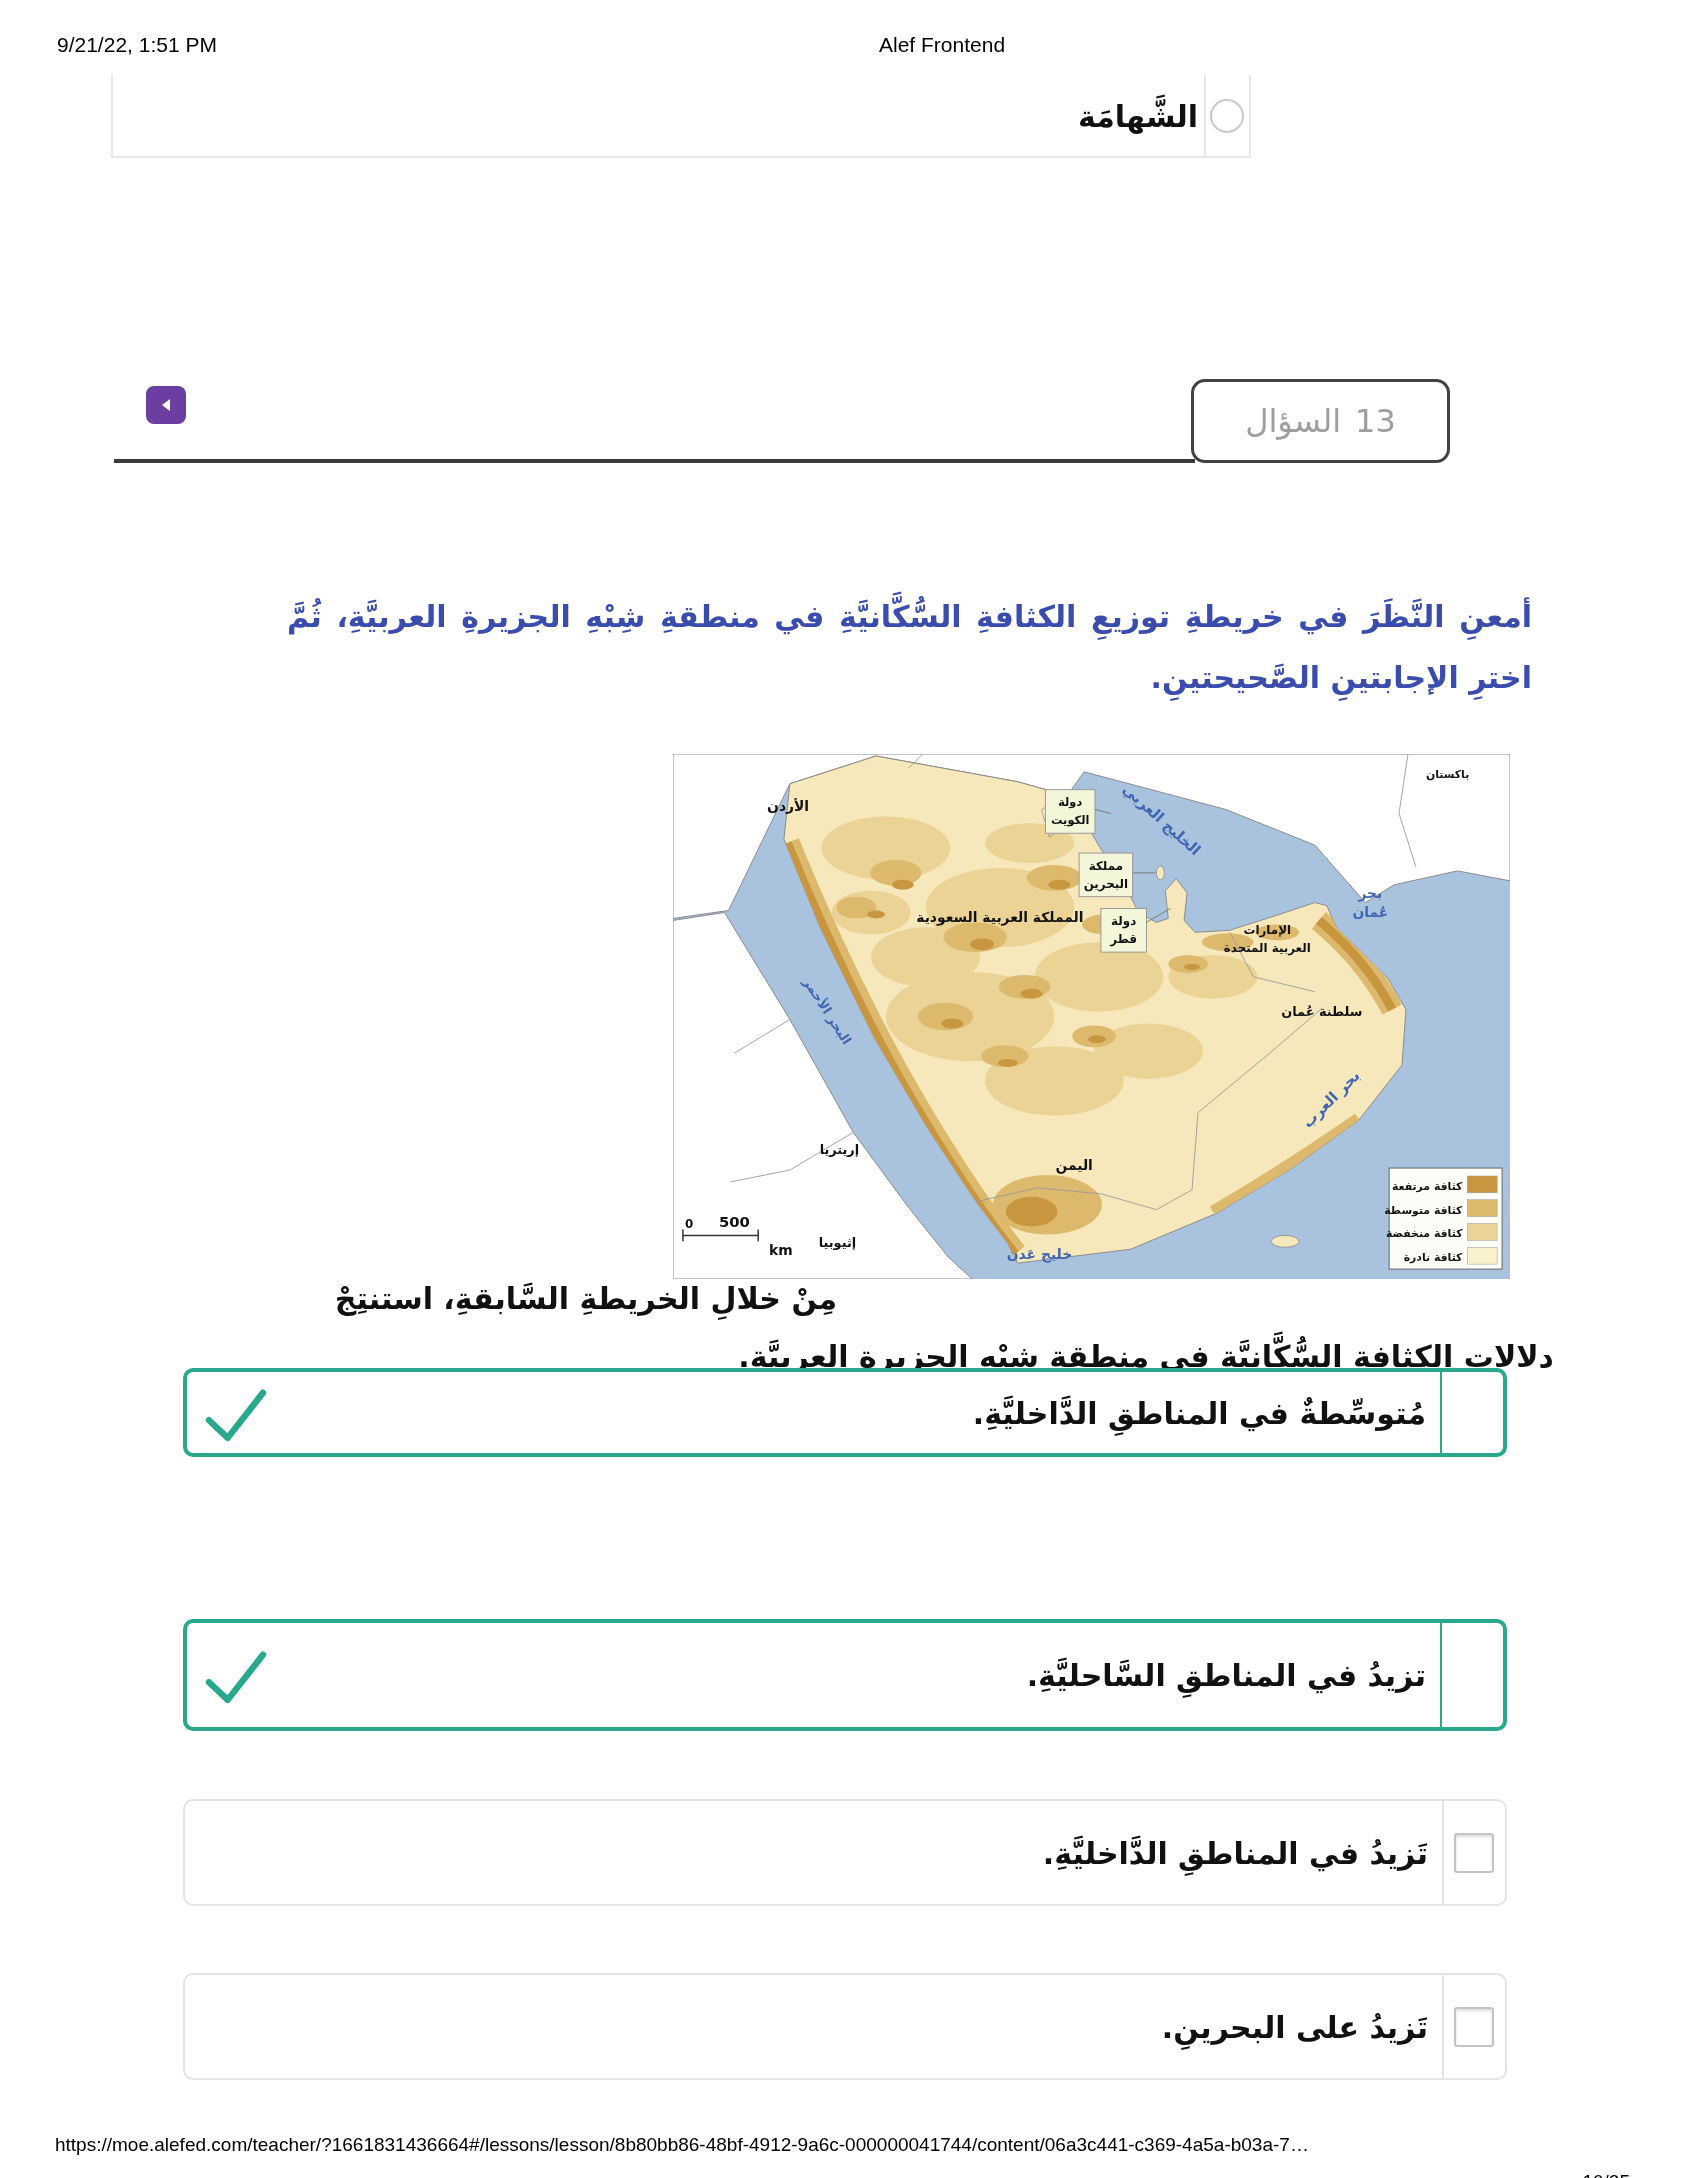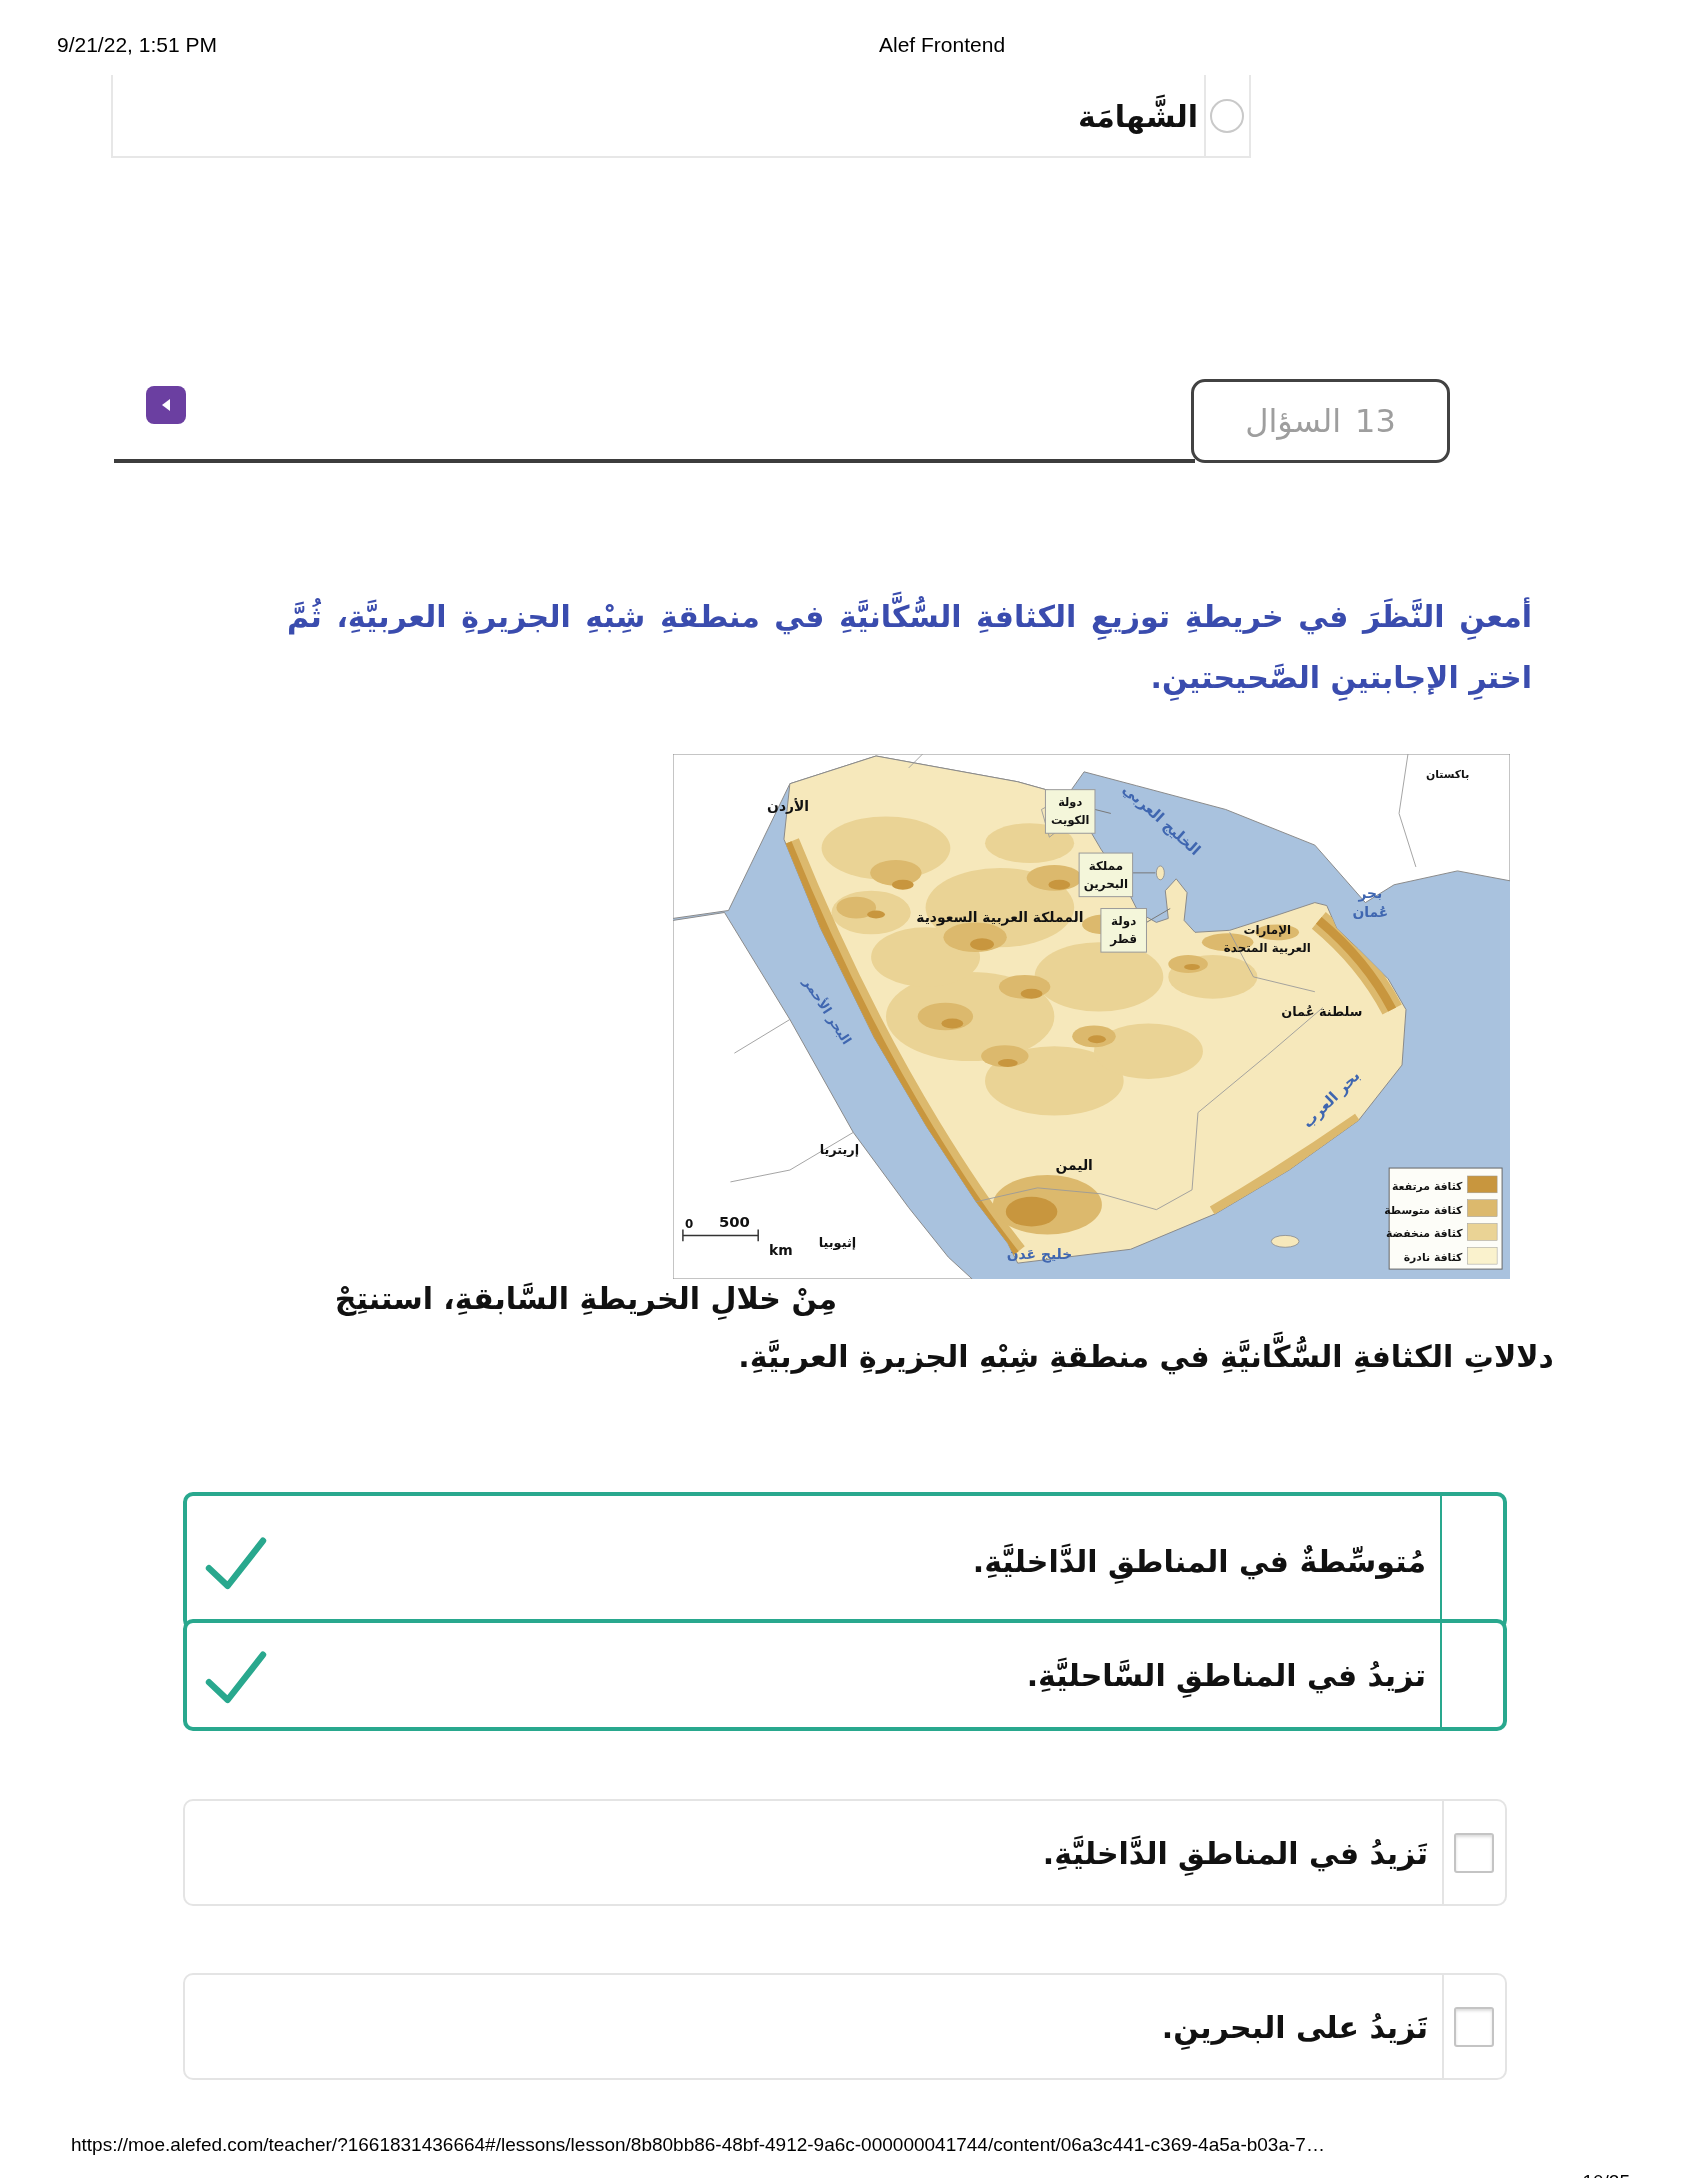--- a/index.html
+++ b/index.html
@@ -49,21 +49,21 @@
   .opt.unchecked { border:2px solid #e4e4e4;text-align:center; }
   .opt .vdiv { position:absolute; right:61px; top:0; bottom:0; width:2px; }
   .opt.checked .vdiv { background:#29a88e; }
   .opt.unchecked .vdiv { background:#e4e4e4; }
   .opt .label { position:absolute; right:77px; top:50%; transform:translateY(-50%);
                 direction:rtl; font-size:30px; font-weight:bold; color:#111; white-space:nowrap; }
   .opt .tick { position:absolute; left:18px; top:50%; transform:translateY(-44%); }
   .opt .box-unchecked { position:absolute; right:11px; top:50%; transform:translateY(-50%);
                         width:40px; height:40px; background:#fff; border:2px solid #c4c4c4; border-radius:3px;
                         box-shadow: inset 0 2px 3px rgba(0,0,0,.14); }
-  #opt0 { top:1492px; height:138px; }
+  #opt0 { top:1368px; height:89px; }
   #opt1 { top:1619px; height:112px; }
   #opt2 { top:1799px; height:107px; }
   #opt3 { top:1973px; height:107px; }
 </style>
 </head>
 <body>
 
 <div class="abs hdr" style="left:57px; top:33px;">9/21/22, 1:51 PM</div>
 <div class="abs hdr" style="left:879px; top:33px;">Alef Frontend</div>
 
@@ -246,15 +246,15 @@
   <div class="box-unchecked"></div>
   <div class="label">تَزيدُ في المناطقِ الدَّاخليَّةِ.</div>
 </div>
 
 <div id="opt3" class="abs opt unchecked">
   <div class="vdiv"></div>
   <div class="box-unchecked"></div>
   <div class="label">تَزيدُ على البحرينِ.</div>
 </div>
 
-<div class="abs ftr" style="left:71px; top:2134px;">https://moe.alefed.com/teacher/?1661831436664#/lessons/lesson/8b80bb86-48bf-4912-9a6c-000000041744/content/06a3c441-c369-4a5a-b03a-7…</div>
+<div class="abs ftr" style="left:55px; top:2134px;">https://moe.alefed.com/teacher/?1661831436664#/lessons/lesson/8b80bb86-48bf-4912-9a6c-000000041744/content/06a3c441-c369-4a5a-b03a-7…</div>
 <div class="abs ftr" style="right:53px; top:2134px;margin-top:37px;">10/25</div>
 
 
 </body></html>

